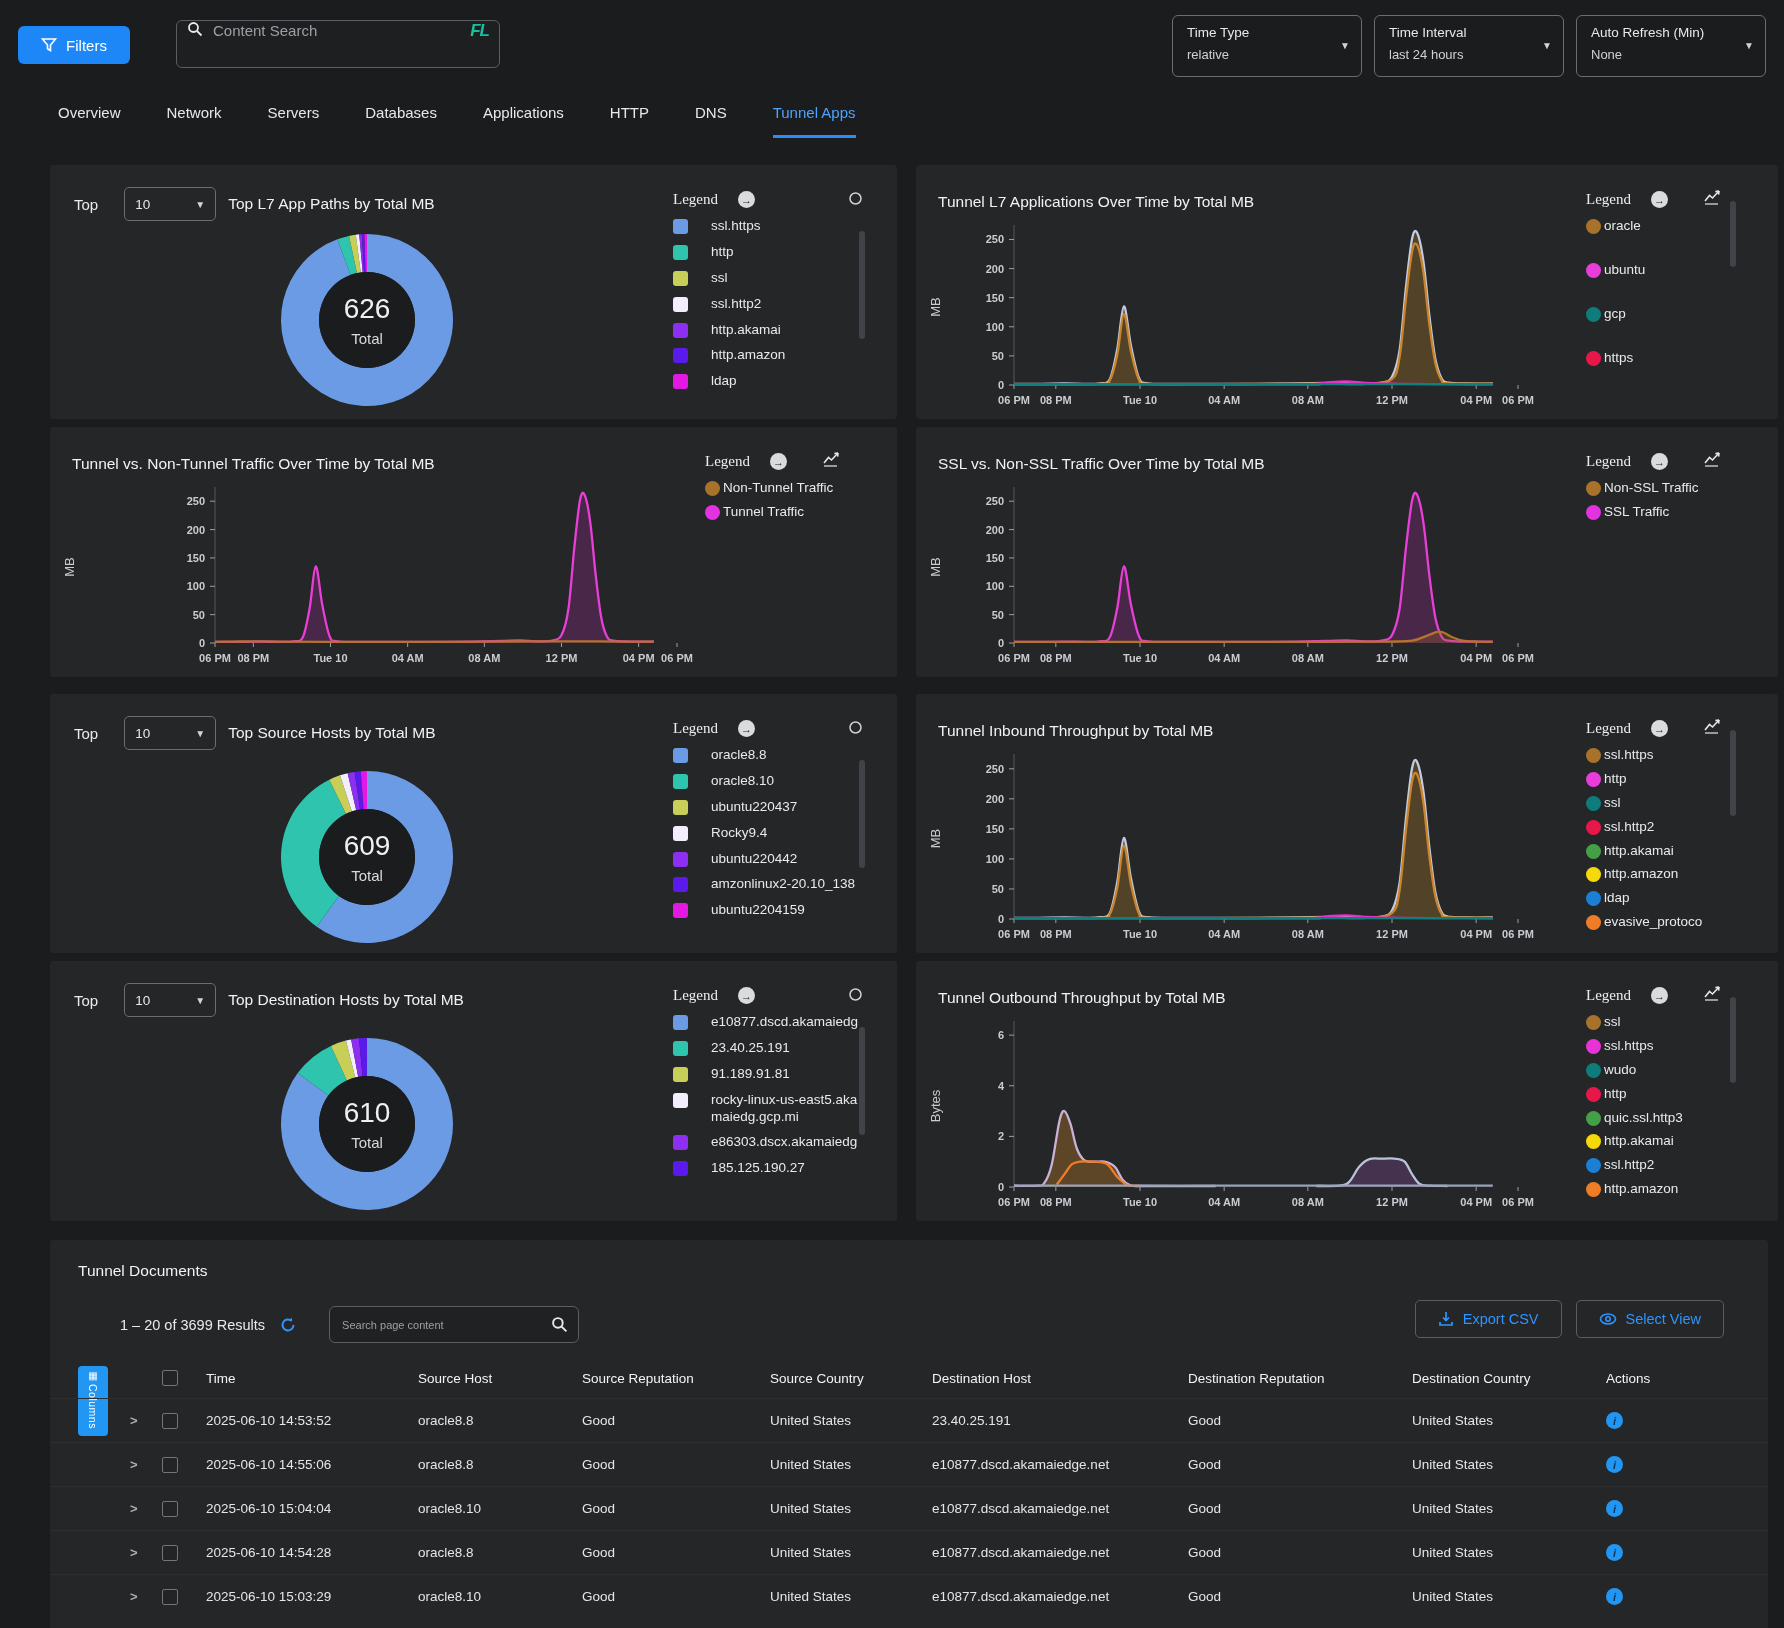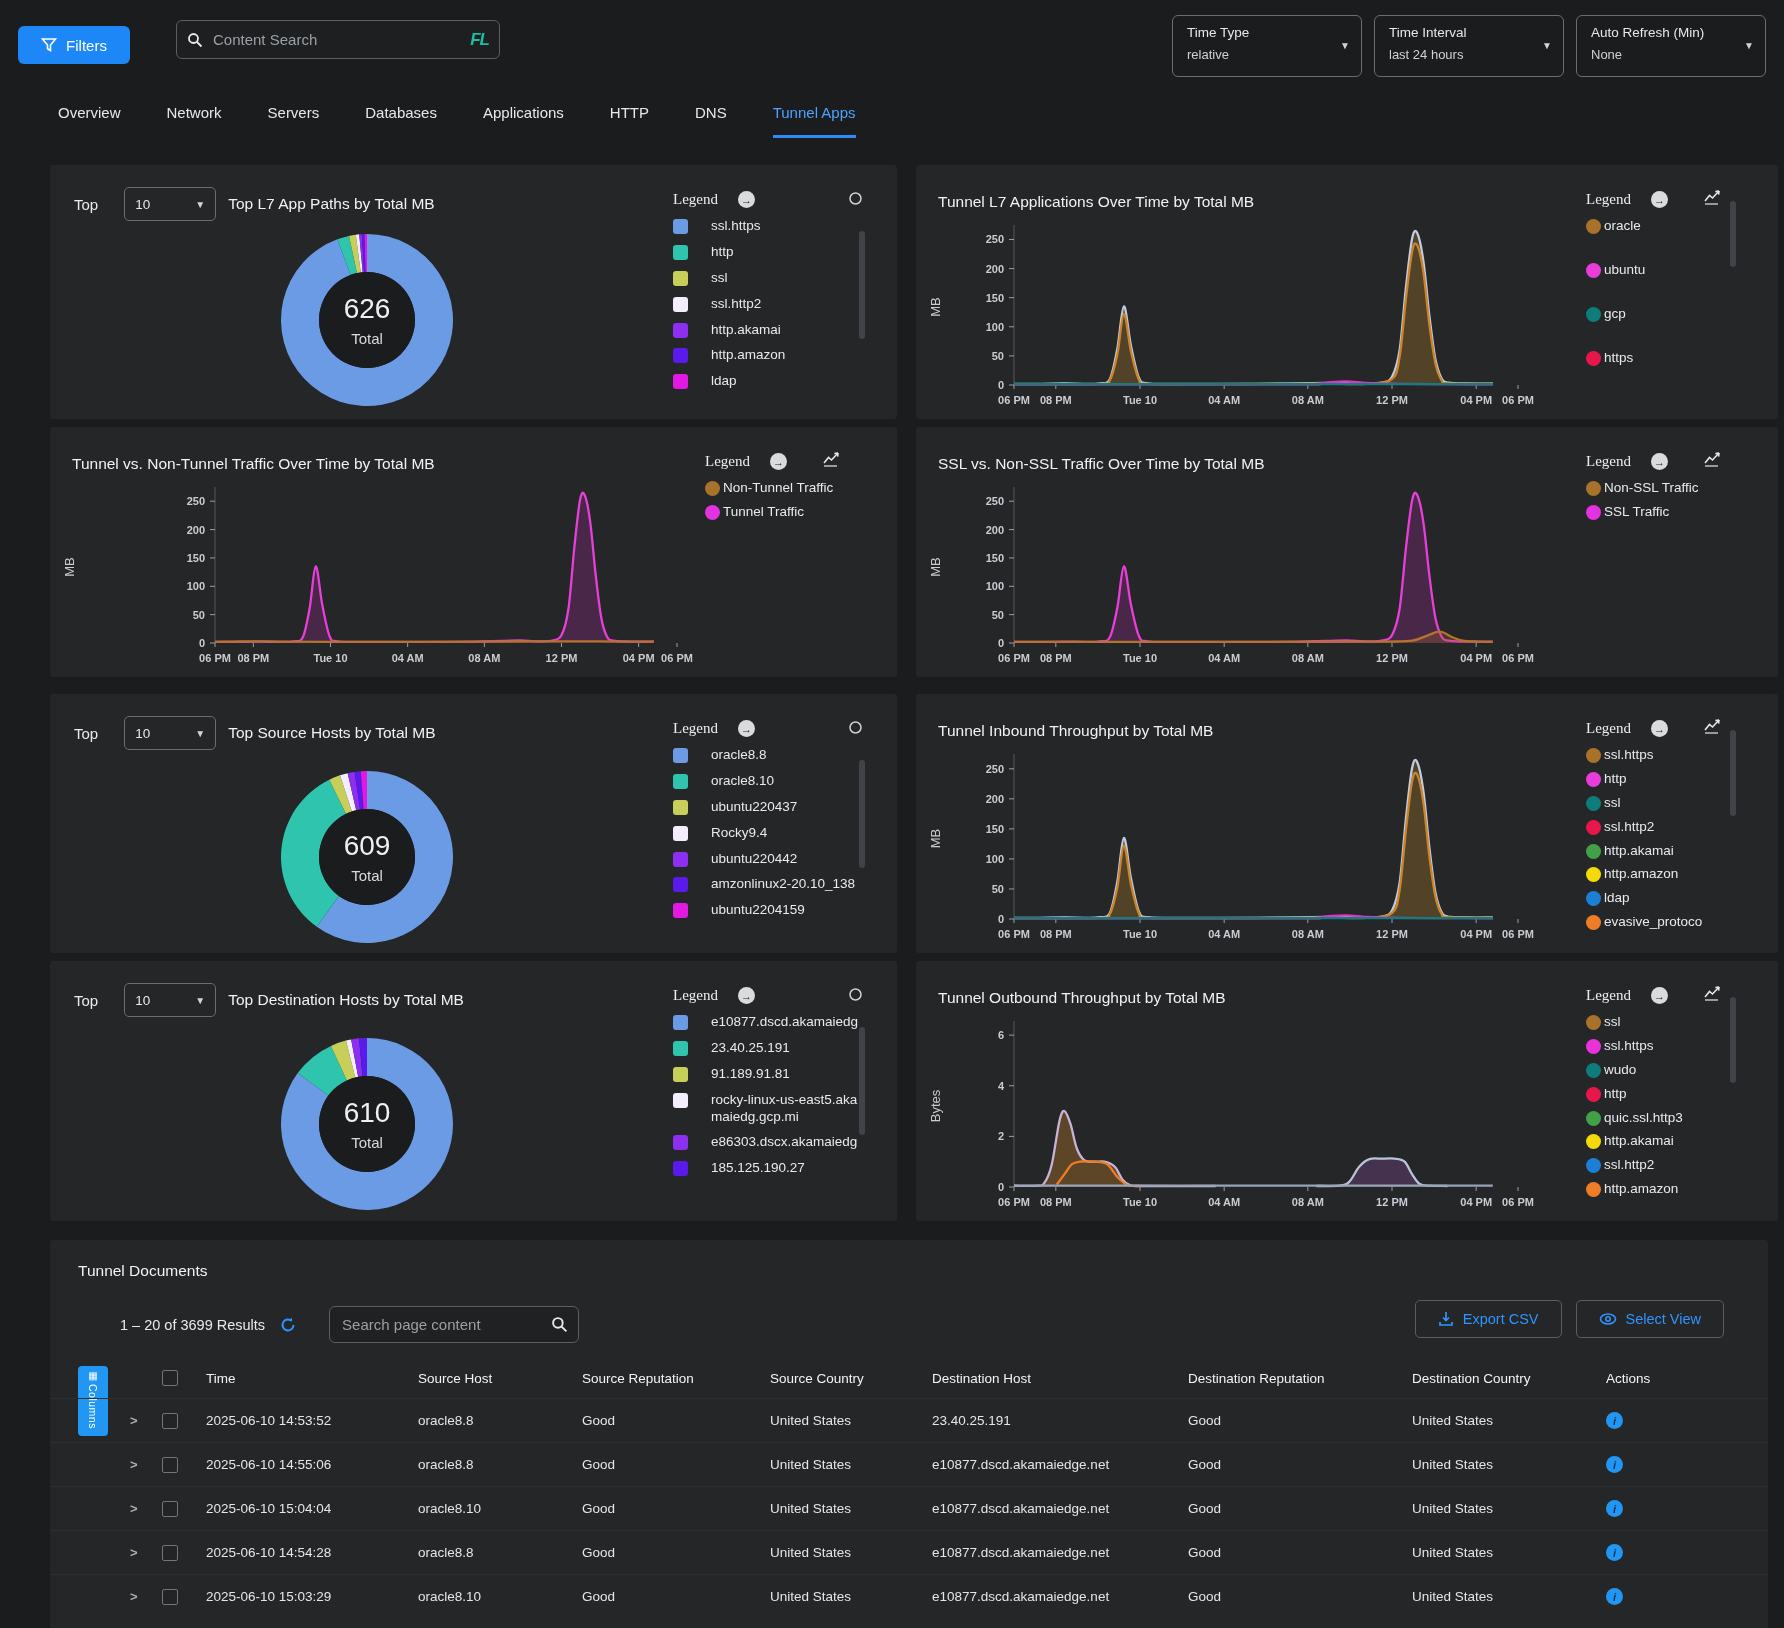--- a/index.html
+++ b/index.html
@@ -2,22 +2,22 @@
 <html><head>
 <meta charset="utf-8">
 <style>
   html,body{margin:0;padding:0;background:#101213;}
   *{box-sizing:border-box;}
   #app{position:relative;width:1784px;height:1628px;background:#1a1c1d;overflow:hidden;
        font-family:"Liberation Sans",sans-serif;color:#e8eaec;}
   
   .filters-btn{position:absolute;left:18px;top:26px;width:112px;height:38px;background:#1d87f8;border:none;
        border-radius:6px;color:#fff;font-size:15px;display:flex;align-items:center;justify-content:center;gap:9px;cursor:pointer;font-family:inherit;}
-  .searchbox{position:absolute;left:176px;top:20px;width:324px;height:39px;border:1px solid #5a5e62;border-radius:6px;
-       background:#1d1f20;display:flex;align-items:center;padding:0 10px;gap:8px;}
+  .searchbox{position:absolute;left:176px;top:20px;width:324px;height:48px;border:1px solid #5a5e62;border-radius:6px;
+       background:#1d1f20;display:flex;align-items:flex-start;padding:0 10px;gap:8px;}
   .searchbox input{flex:1;background:transparent;border:none;outline:none;color:#e8eaec;font-size:15px;font-family:inherit;}
   .searchbox input::placeholder{color:#9aa0a5;}
   .brand{color:#19bfa0;font-weight:bold;font-style:italic;font-size:17px;letter-spacing:-1px;}
   .controls{position:absolute;right:18px;top:15px;display:flex;gap:12px;}
   .ctrl{width:190px;height:62px;border:1px solid #6a6e72;border-radius:6px;position:relative;padding:9px 26px 8px 14px;}
   .ctrl .lb{font-size:13.5px;color:#e6e8ea;}
   .ctrl .vl{font-size:13px;color:#cfd2d5;margin-top:7px;}
   .ctrl .caret{position:absolute;right:11px;top:24px;font-size:10px;color:#d2d4d6;}
   
   .tabs{position:absolute;left:58px;top:104px;display:flex;gap:46px;font-size:15px;}
@@ -60,21 +60,21 @@
   .sb{position:absolute;width:6px;border-radius:3px;background:#404448;}
   .icon-tr{position:absolute;}
   
   #docs{left:50px;top:1240px;width:1718px;height:430px;}
   .docs-title{position:absolute;left:28px;top:22px;font-size:15.5px;color:#f0f2f4;}
   .results-row{position:absolute;left:70px;top:66px;display:flex;align-items:center;gap:14px;}
   .results-txt{font-size:14.5px;color:#e8eaec;}
   .refresh{color:#2f94ff;cursor:pointer;display:inline-flex;}
   .page-search{width:250px;height:37px;border:1px solid #5a5e62;border-radius:6px;background:#1f2122;
       display:flex;align-items:center;padding:0 10px;margin-left:18px;}
-  .page-search input{flex:1;background:transparent;border:none;outline:none;color:#e8eaec;font-size:15px;font-family:inherit;}
+  .page-search input{flex:1;background:transparent;border:none;outline:none;color:#e8eaec;font-size:11px;font-family:inherit;}
   .page-search input::placeholder{color:#9aa0a5;}
   .doc-btns{position:absolute;right:44px;top:60px;display:flex;gap:14px;}
   .doc-btn{height:38px;border:1px solid #5a5e62;border-radius:5px;background:transparent;color:#2f94ff;
       font-size:14.5px;display:flex;align-items:center;gap:9px;padding:0 22px;cursor:pointer;font-family:inherit;}
   .columns-btn{position:absolute;left:28px;top:126px;width:30px;height:70px;background:#2196f3;border:none;border-radius:4px;
       color:#fff;display:flex;flex-direction:column;align-items:center;padding-top:5px;gap:3px;cursor:pointer;}
   .columns-btn .vtext{writing-mode:vertical-rl;font-size:10.5px;letter-spacing:.5px;font-family:inherit;}
   .columns-btn .gicon{font-size:10px;line-height:1;}
   .tbl{position:absolute;left:0;right:0;top:118px;}
   .trow{display:grid;grid-template-columns:32px 44px 212px 164px 188px 162px 256px 224px 194px 1fr;

